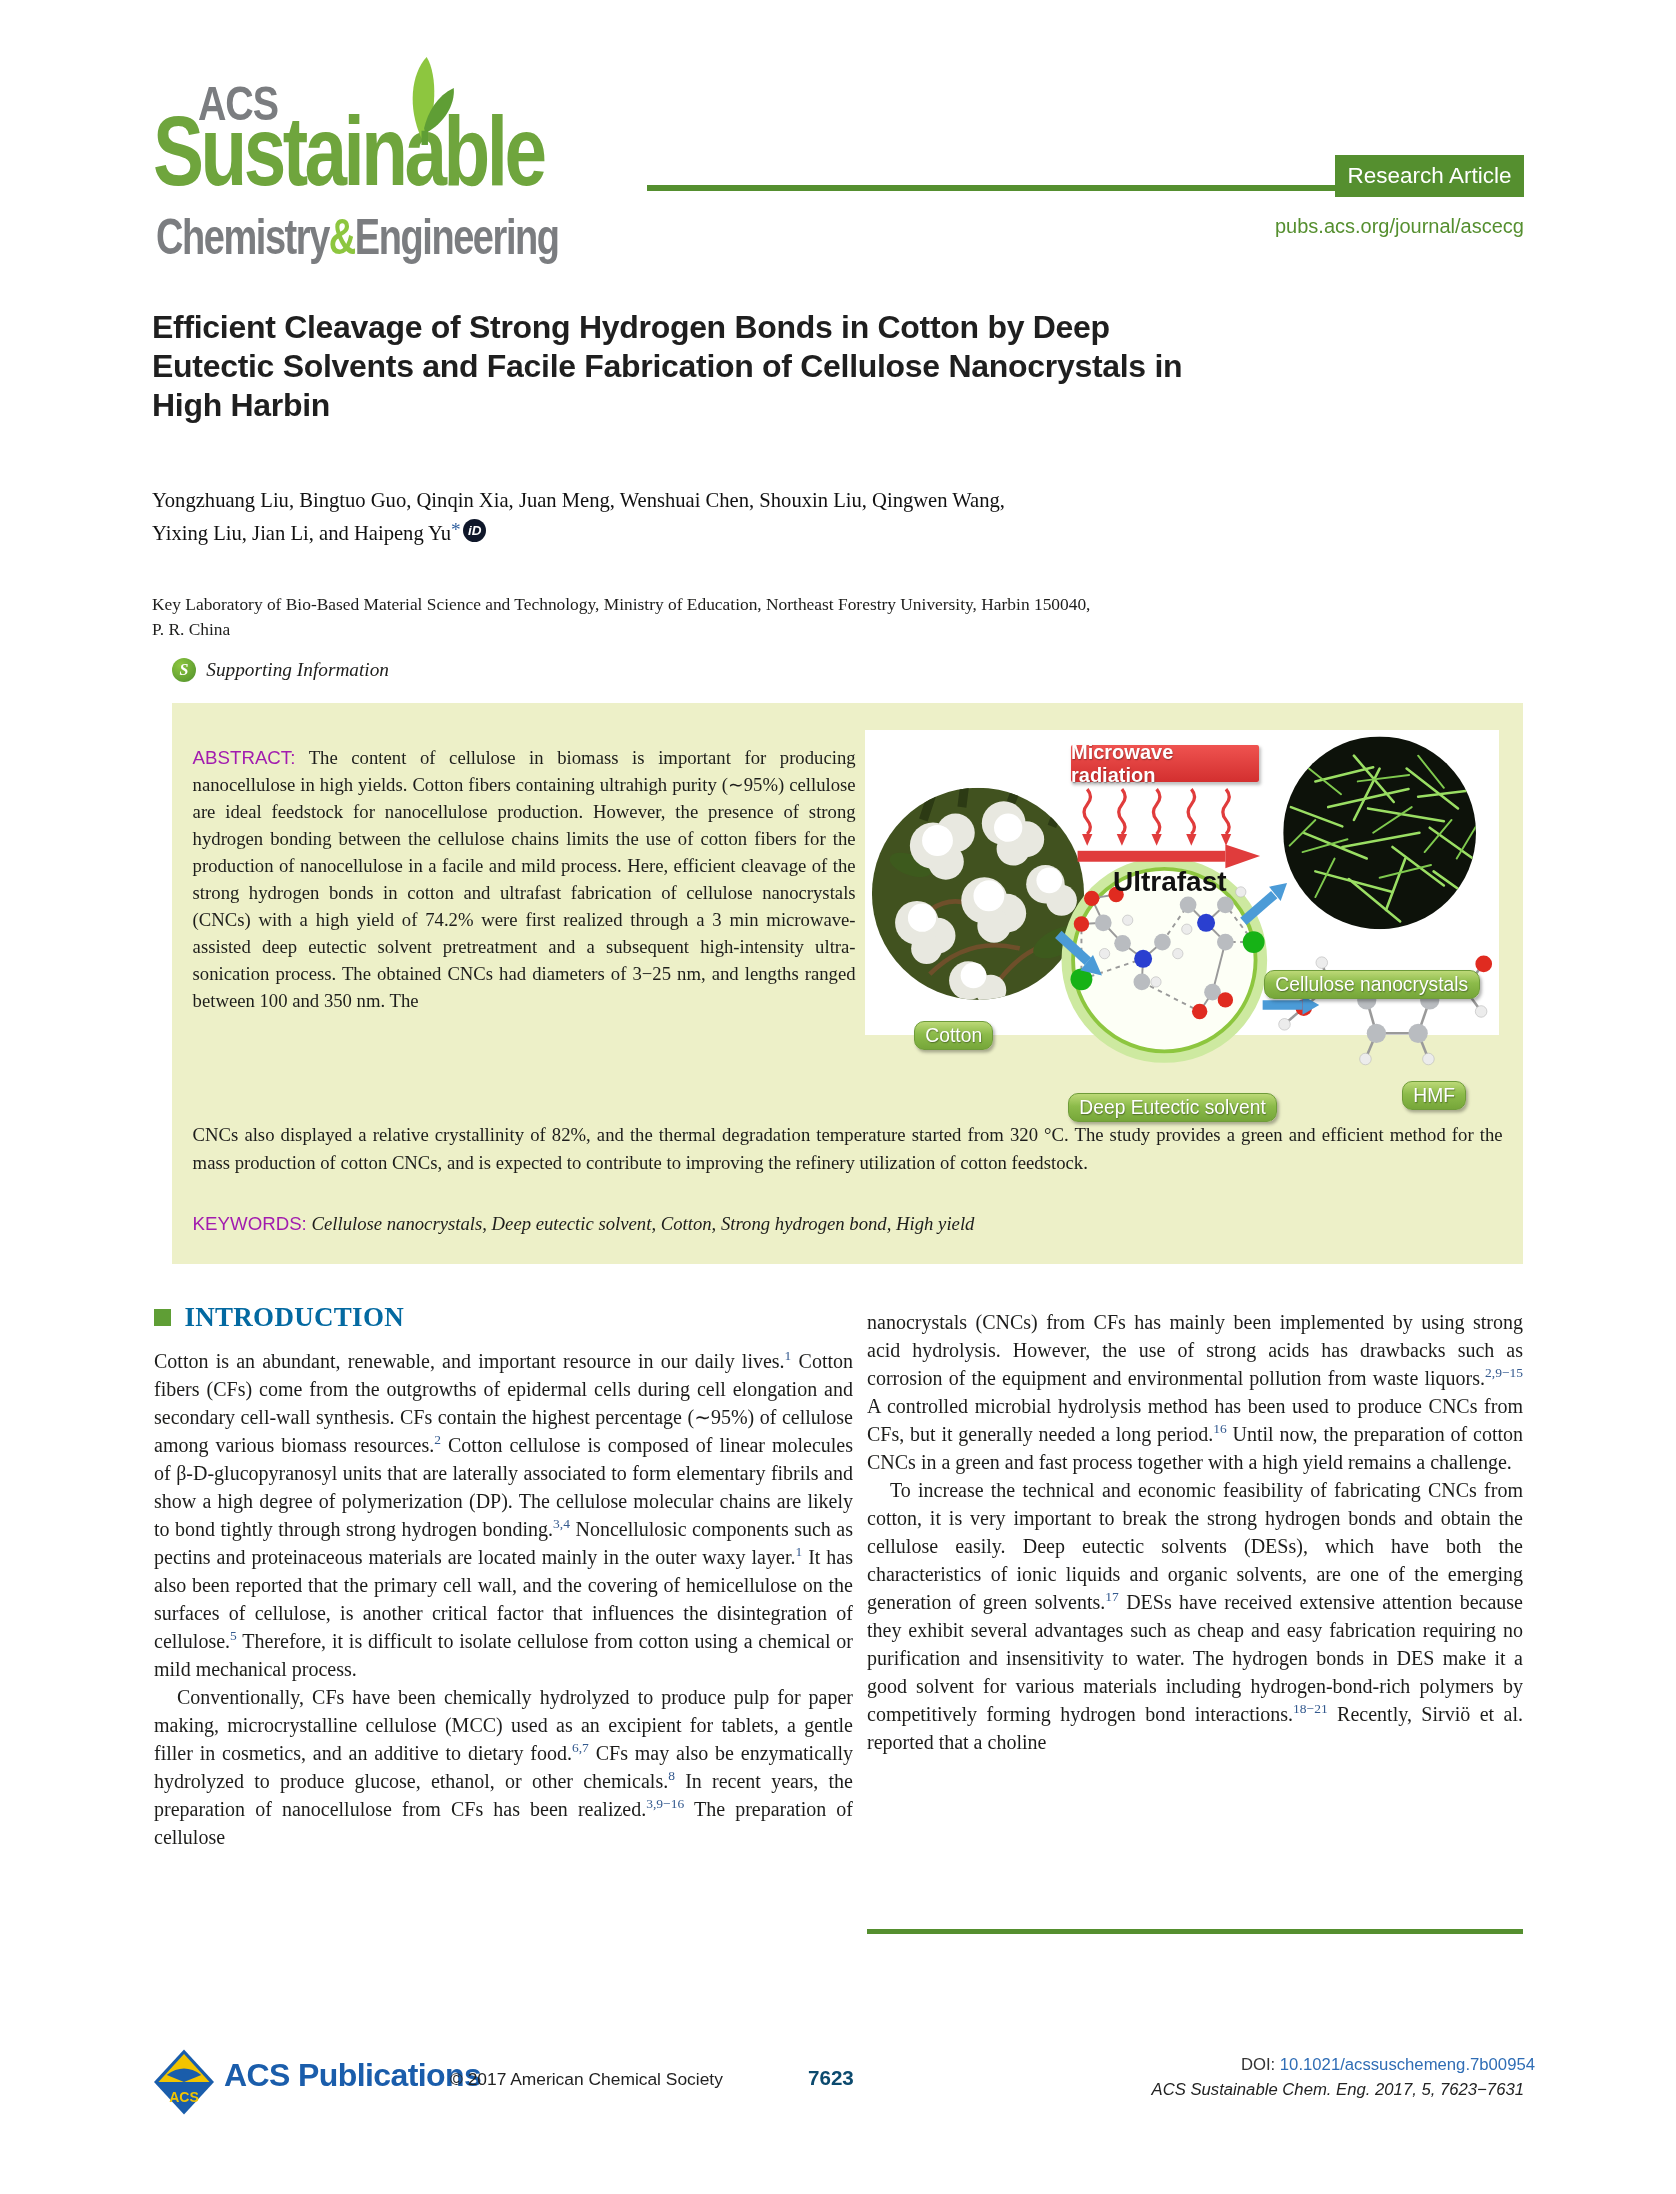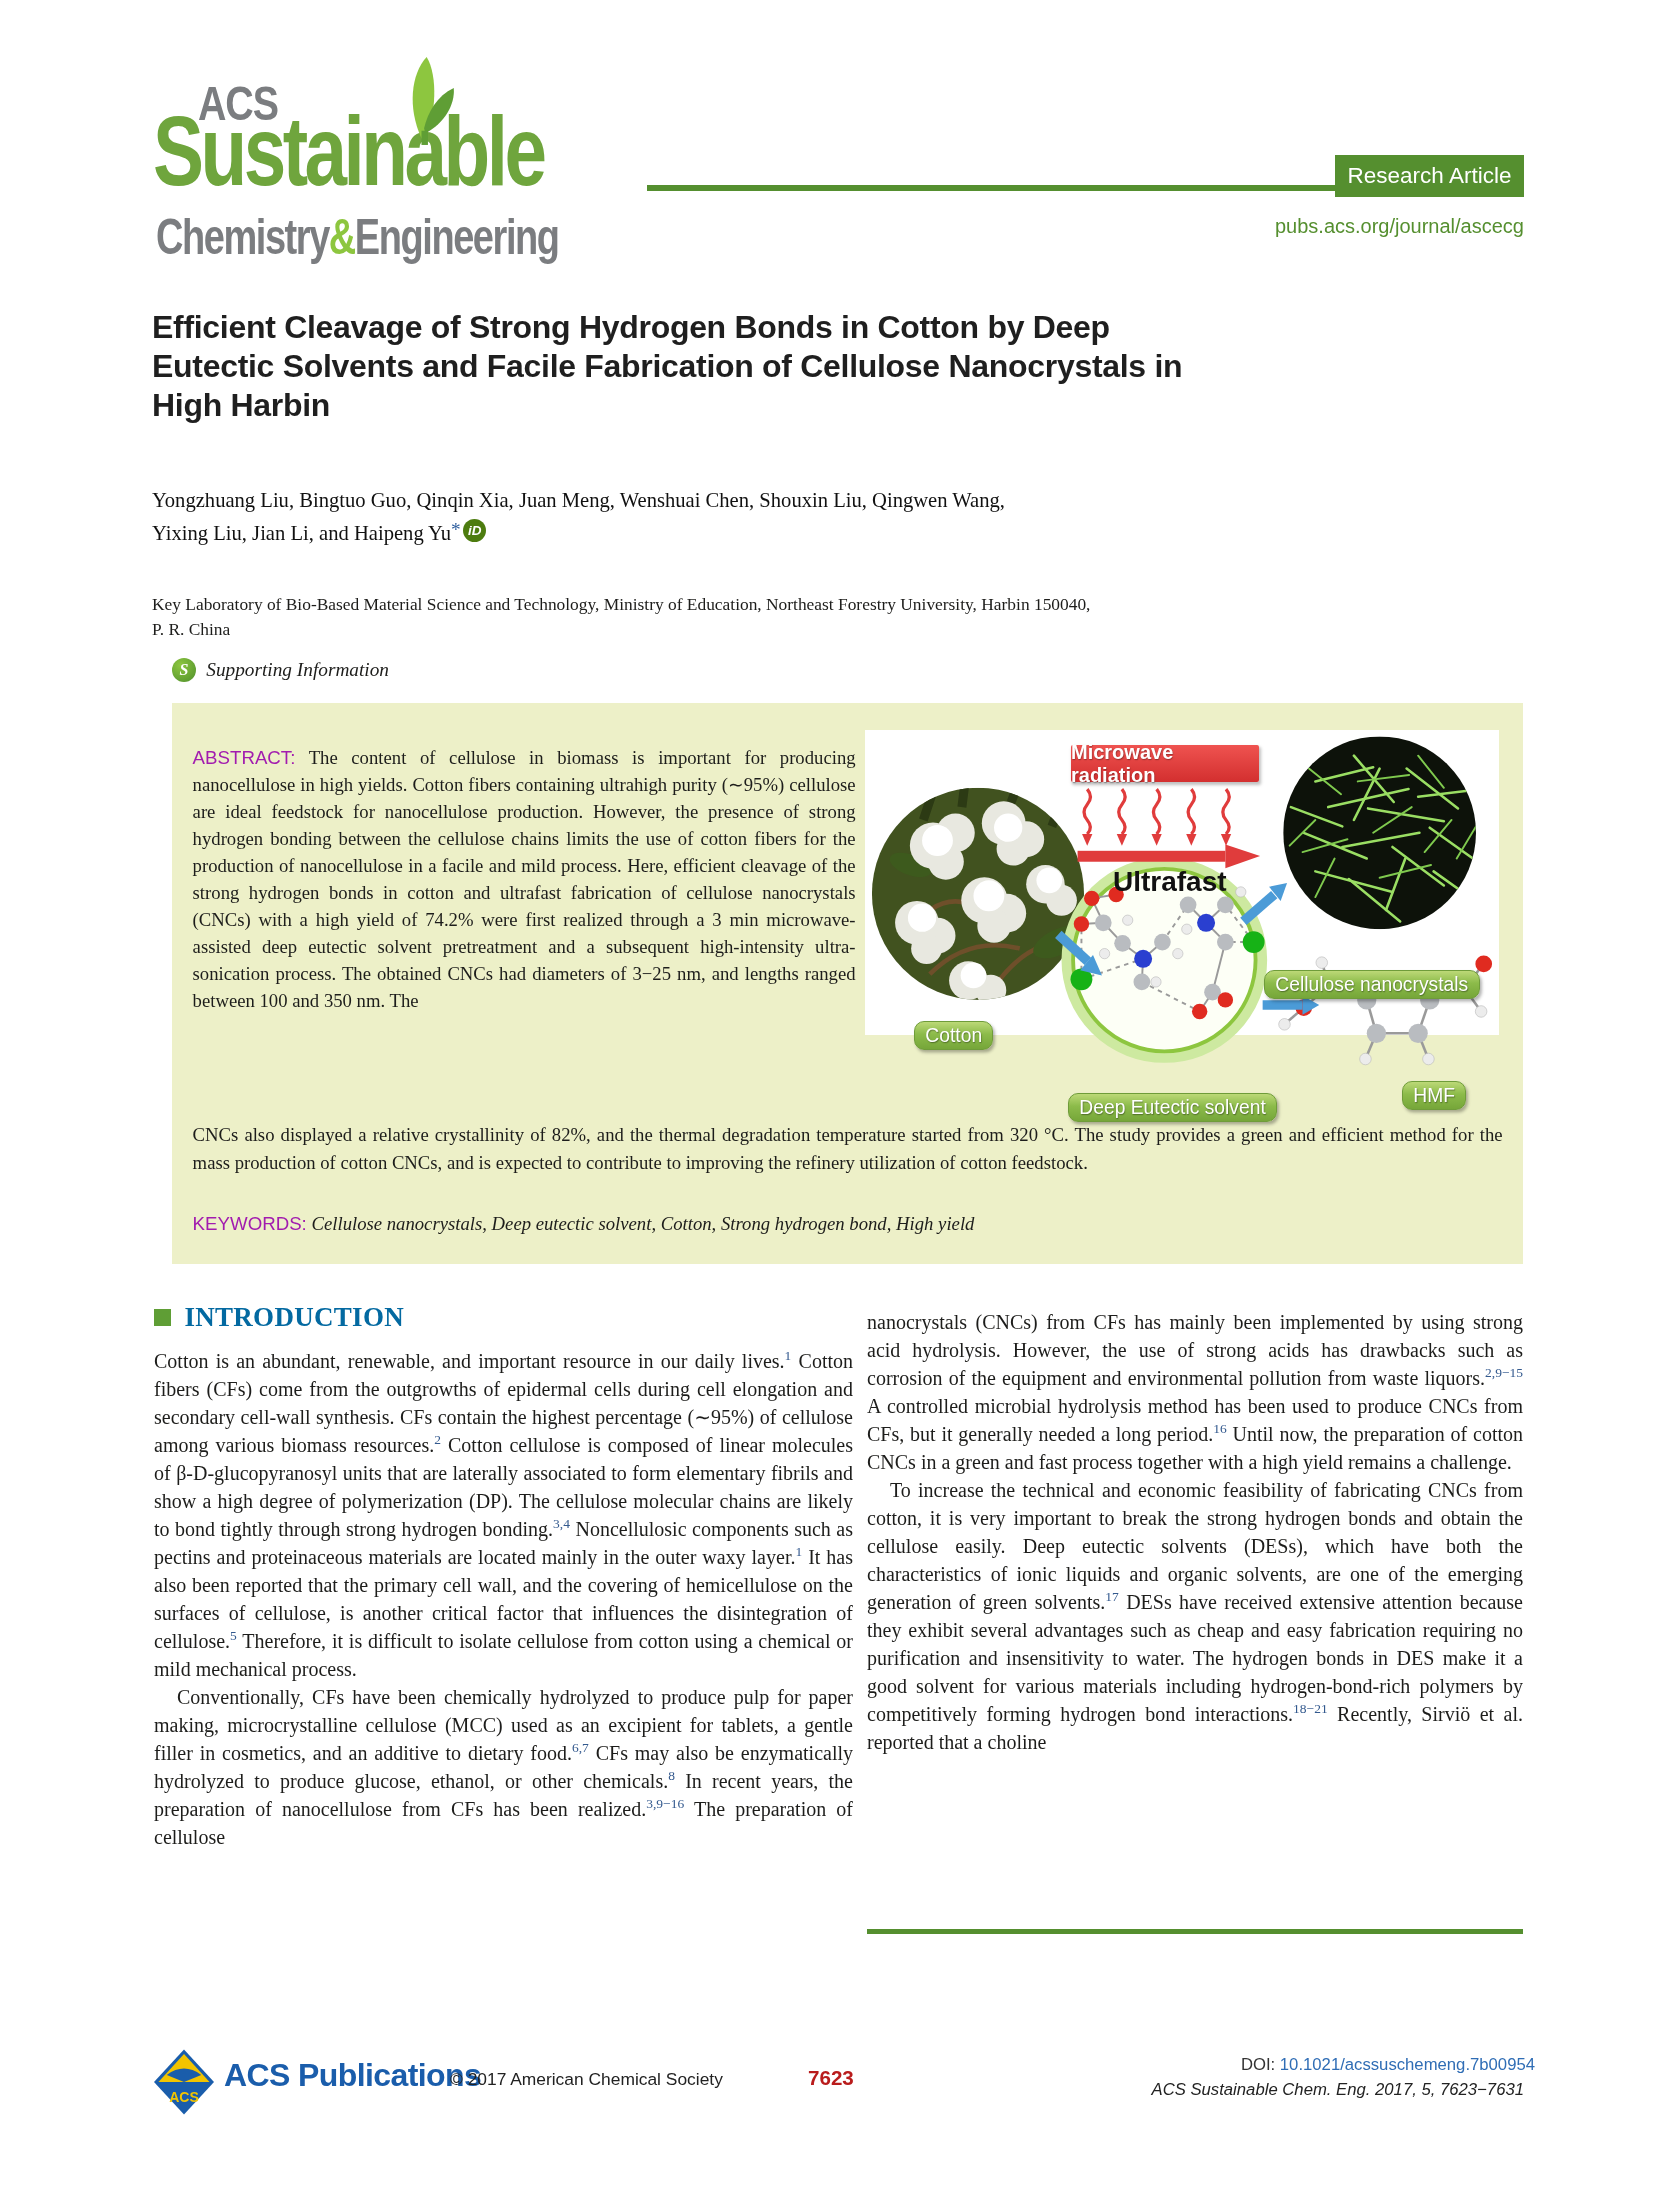--- a/index.html
+++ b/index.html
@@ -19,21 +19,21 @@
   .badge{position:absolute;left:1335px;top:155px;width:189px;height:42px;background:#558f2f;color:#fff;
          font-family:"Liberation Sans",sans-serif;font-size:22.5px;display:flex;align-items:center;justify-content:center;}
   .hdr-url{position:absolute;right:153px;top:215px;font-family:"Liberation Sans",sans-serif;
            font-size:20px;color:#558f2f;}
 
   
   .title{position:absolute;left:152px;top:308px;width:1390px;font-family:"Liberation Sans",sans-serif;
          font-weight:bold;font-size:32px;line-height:39px;color:#1f1f1f;letter-spacing:-0.3px;}
   .authors{position:absolute;left:152px;top:485px;width:1390px;font-size:20.6px;line-height:30px;color:#111;}
   .corr{color:#2e5e9e;font-size:19.3px;vertical-align:3.9px;}
-  .orcid{display:inline-block;width:23px;height:23px;border-radius:50%;background:#4d7c0f;color:#fff;
+  .orcid{display:inline-block;width:23px;height:23px;border-radius:50%;background:#0f172a;color:#fff;
          font-family:"Liberation Sans",sans-serif;font-style:italic;font-weight:bold;font-size:13.5px;
          text-align:center;line-height:23px;vertical-align:5.1px;margin-left:2.6px;}
   .affil{position:absolute;left:152px;top:592px;width:1390px;font-size:17.4px;line-height:25px;color:#1d1d1b;}
   .supp{position:absolute;left:172px;top:658px;display:flex;align-items:center;}
   .supp-s{width:24px;height:24px;border-radius:50%;background:radial-gradient(circle at 35% 30%,#8dc63f,#4e8f2c);
           color:#fff;font-weight:bold;font-size:16px;text-align:center;line-height:24px;font-family:"Liberation Serif",serif;font-style:italic;}
   .supp-t{margin-left:10.3px;font-style:italic;font-size:19.3px;color:#1d1d1b;}
 
   
   .absbox{position:absolute;left:172px;top:703px;width:1351px;height:561px;background:#edf0c8;}
@@ -73,21 +73,21 @@
   
   .dates-rule{position:absolute;left:867px;top:1929px;width:656px;height:4.5px;background:#558f2f;}
   .dates{position:absolute;left:870px;top:1951px;font-size:19.3px;line-height:31px;}
   .dates .dl{display:inline-block;width:126px;font-family:"Liberation Sans",sans-serif;font-weight:bold;color:#5f9e35;font-size:18.7px;}
 
   
   .f-logo{position:absolute;left:154px;top:2049px;}
   .f-pub{position:absolute;left:224px;top:2057px;font-family:"Liberation Sans",sans-serif;font-weight:bold;
          font-size:32px;color:#1a5dab;letter-spacing:-0.6px;}
   .f-copy{position:absolute;left:450px;top:2069px;font-family:"Liberation Sans",sans-serif;font-size:17.4px;color:#222;}
-  .f-page{position:absolute;left:808px;top:2066px;font-family:"Liberation Sans",sans-serif;font-weight:bold;font-size:20.6px;color:#b91c1c;}
+  .f-page{position:absolute;left:808px;top:2066px;font-family:"Liberation Sans",sans-serif;font-weight:bold;font-size:20.6px;color:#0c4a6e;}
   .f-doi{position:absolute;right:142px;top:2055px;text-align:right;font-family:"Liberation Sans",sans-serif;font-size:16.7px;color:#333;}
   .f-doi .lnk{color:#2f6db5;}
   .f-cit{position:absolute;right:153px;top:2080px;text-align:right;font-family:"Liberation Sans",sans-serif;
          font-style:italic;font-size:16.7px;color:#222;}
 </style>
 </head>
 <body>
 
 <div class="page">
 

